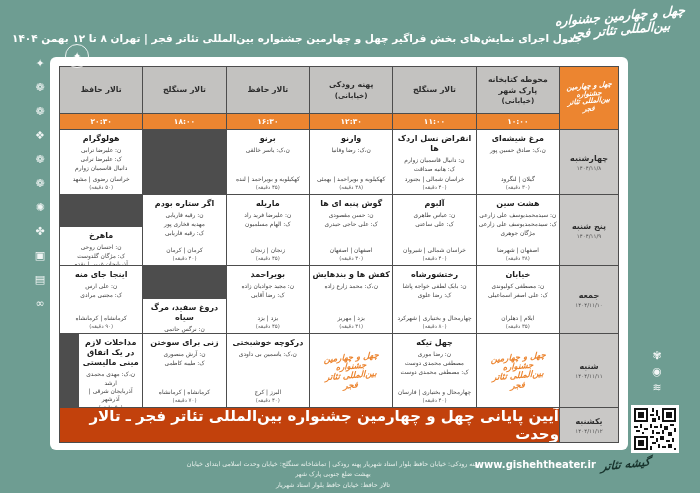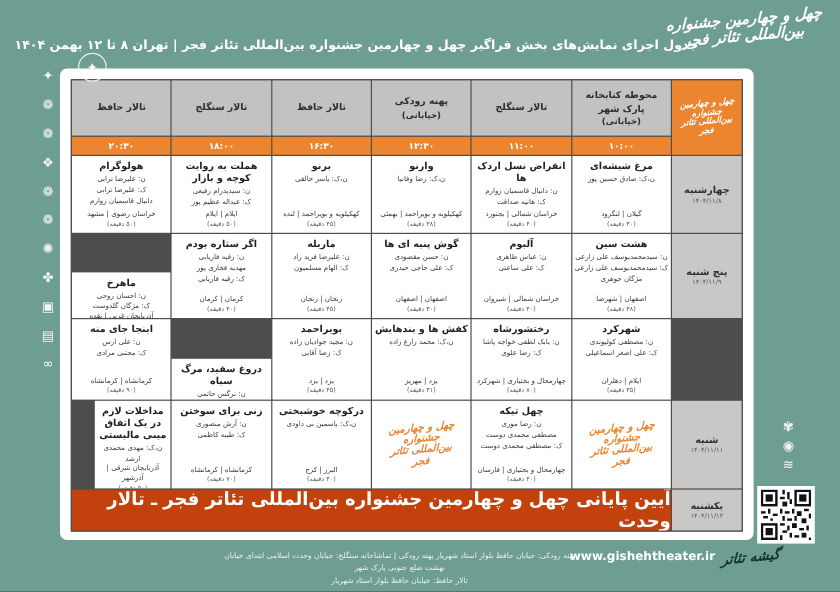--- a/index.html
+++ b/index.html
@@ -164,31 +164,20 @@
         <div class="cell show" style="grid-area: 3 / 5;">
           <div class="show-title">برنو</div>
           <div class="show-credits">
             <div class="credit-line">ن،ک: یاسر خالقی</div>
           </div>
           <div class="region-block">
             <div class="show-region">کهکیلویه و بویراحمد | لنده</div>
             <div class="show-duration">(۴۵ دقیقه)</div>
           </div>
         </div>
-        <div class="cell show" style="grid-area: 3 / 6;">
-          <div class="show-title">هملت به روایت کوچه و بازار</div>
-          <div class="show-credits">
-            <div class="credit-line">ن: سیدپدرام رفیعی</div>
-            <div class="credit-line">ک: عبداله عظیم پور</div>
-          </div>
-          <div class="region-block">
-            <div class="show-region">ایلام | ایلام</div>
-            <div class="show-duration">(۵۰ دقیقه)</div>
-          </div>
-        </div>
         <div class="cell show" style="grid-area: 3 / 7;">
           <div class="show-title">هولوگرام</div>
           <div class="show-credits">
             <div class="credit-line">ن: علیرضا ترابی</div>
             <div class="credit-line">ک: علیرضا ترابی</div>
             <div class="credit-line">دانیال قاسمیان زوارم</div>
           </div>
           <div class="region-block">
             <div class="show-region">خراسان رضوی | مشهد</div>
             <div class="show-duration">(۵۰ دقیقه)</div>
@@ -259,22 +248,26 @@
           <div class="show-title">ماهرخ</div>
           <div class="show-credits">
             <div class="credit-line">ن: احسان روحی</div>
             <div class="credit-line">ک: مژگان گلدوست</div>
           </div>
           <div class="region-block">
             <div class="show-region">آذربایجان غربی | نقده</div>
             <div class="show-duration">(۵۵ دقیقه)</div>
           </div>
         </div>
+        <div class="cell day" style="grid-area: 5 / 1;">
+          <div class="day-name">جمعه</div>
+          <div class="day-date">۱۴۰۴/۱۱/۱۰</div>
+        </div>
         <div class="cell show" style="grid-area: 5 / 2;">
-          <div class="show-title">شهرکرد</div>
+          <div class="show-title">خیابان</div>
           <div class="show-credits">
             <div class="credit-line">ن: مصطفی کولیوندی</div>
             <div class="credit-line">ک: علی اصغر اسماعیلی</div>
           </div>
           <div class="region-block">
             <div class="show-region">ایلام | دهلران</div>
             <div class="show-duration">(۳۵ دقیقه)</div>
           </div>
         </div>
         <div class="cell show" style="grid-area: 5 / 3;">

